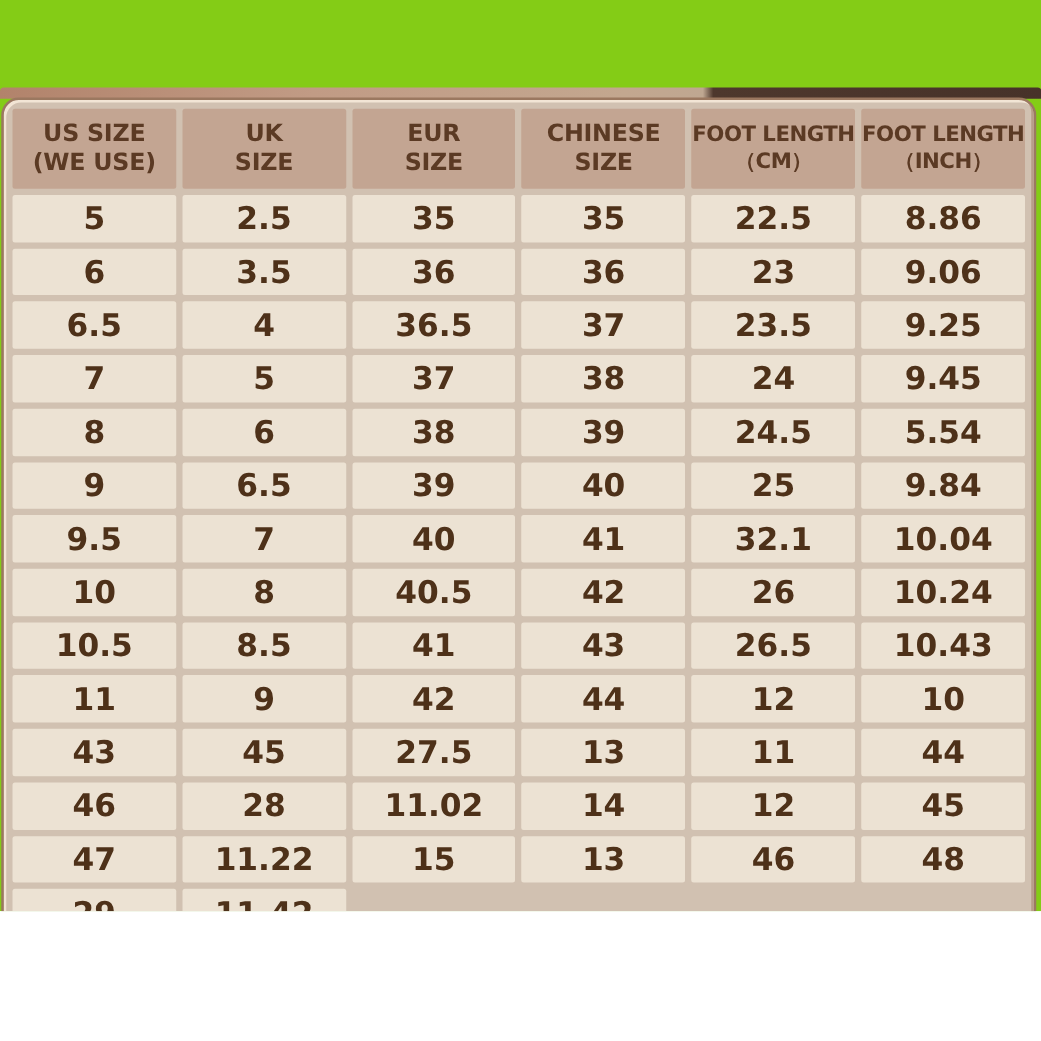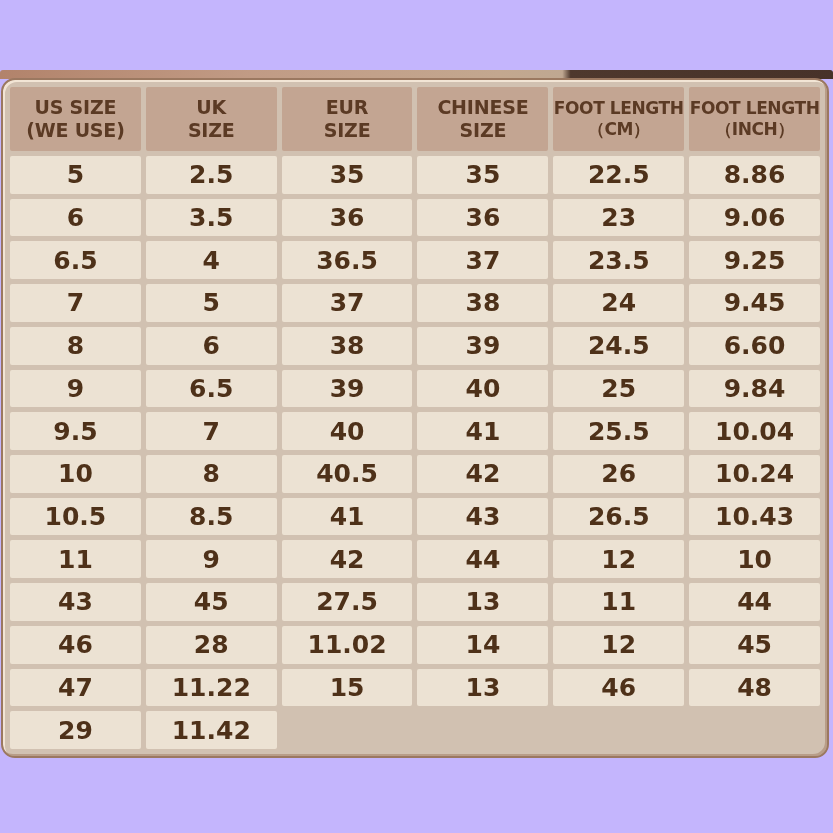--- a/index.html
+++ b/index.html
@@ -1,19 +1,19 @@
 <!DOCTYPE html>
 <html><head>
 <meta charset="utf-8">
 <style>
   html,body{margin:0;padding:0;background:#ffffff;}
   .stage{
     position:relative;
-    width:833px;height:833px;
-    background:#c4b5fd;
+    width:833px;height:729px;
+    background:#84cc16;
     overflow:hidden;
     font-family:"DejaVu Sans", sans-serif;
   }
   
   .top-band{
     position:absolute;left:0;top:70px;width:833px;height:9px;
     background:linear-gradient(90deg,#b2836b 0%,#c19b85 30%,#c3a78f 60%,#bfa791 67.5%,#4e382d 68.5%,#473229 100%);
     border-radius:3px 3px 0 0;
   }
   
@@ -107,32 +107,32 @@
         <div class="cell body">5</div>
         <div class="cell body">37</div>
         <div class="cell body">38</div>
         <div class="cell body">24</div>
         <div class="cell body">9.45</div>
         <div class="cell body">8</div>
         <div class="cell body">6</div>
         <div class="cell body">38</div>
         <div class="cell body">39</div>
         <div class="cell body">24.5</div>
-        <div class="cell body">6.60</div>
+        <div class="cell body">5.54</div>
         <div class="cell body">9</div>
         <div class="cell body">6.5</div>
         <div class="cell body">39</div>
         <div class="cell body">40</div>
         <div class="cell body">25</div>
         <div class="cell body">9.84</div>
         <div class="cell body">9.5</div>
         <div class="cell body">7</div>
         <div class="cell body">40</div>
         <div class="cell body">41</div>
-        <div class="cell body">25.5</div>
+        <div class="cell body">32.1</div>
         <div class="cell body">10.04</div>
         <div class="cell body">10</div>
         <div class="cell body">8</div>
         <div class="cell body">40.5</div>
         <div class="cell body">42</div>
         <div class="cell body">26</div>
         <div class="cell body">10.24</div>
         <div class="cell body">10.5</div>
         <div class="cell body">8.5</div>
         <div class="cell body">41</div>

